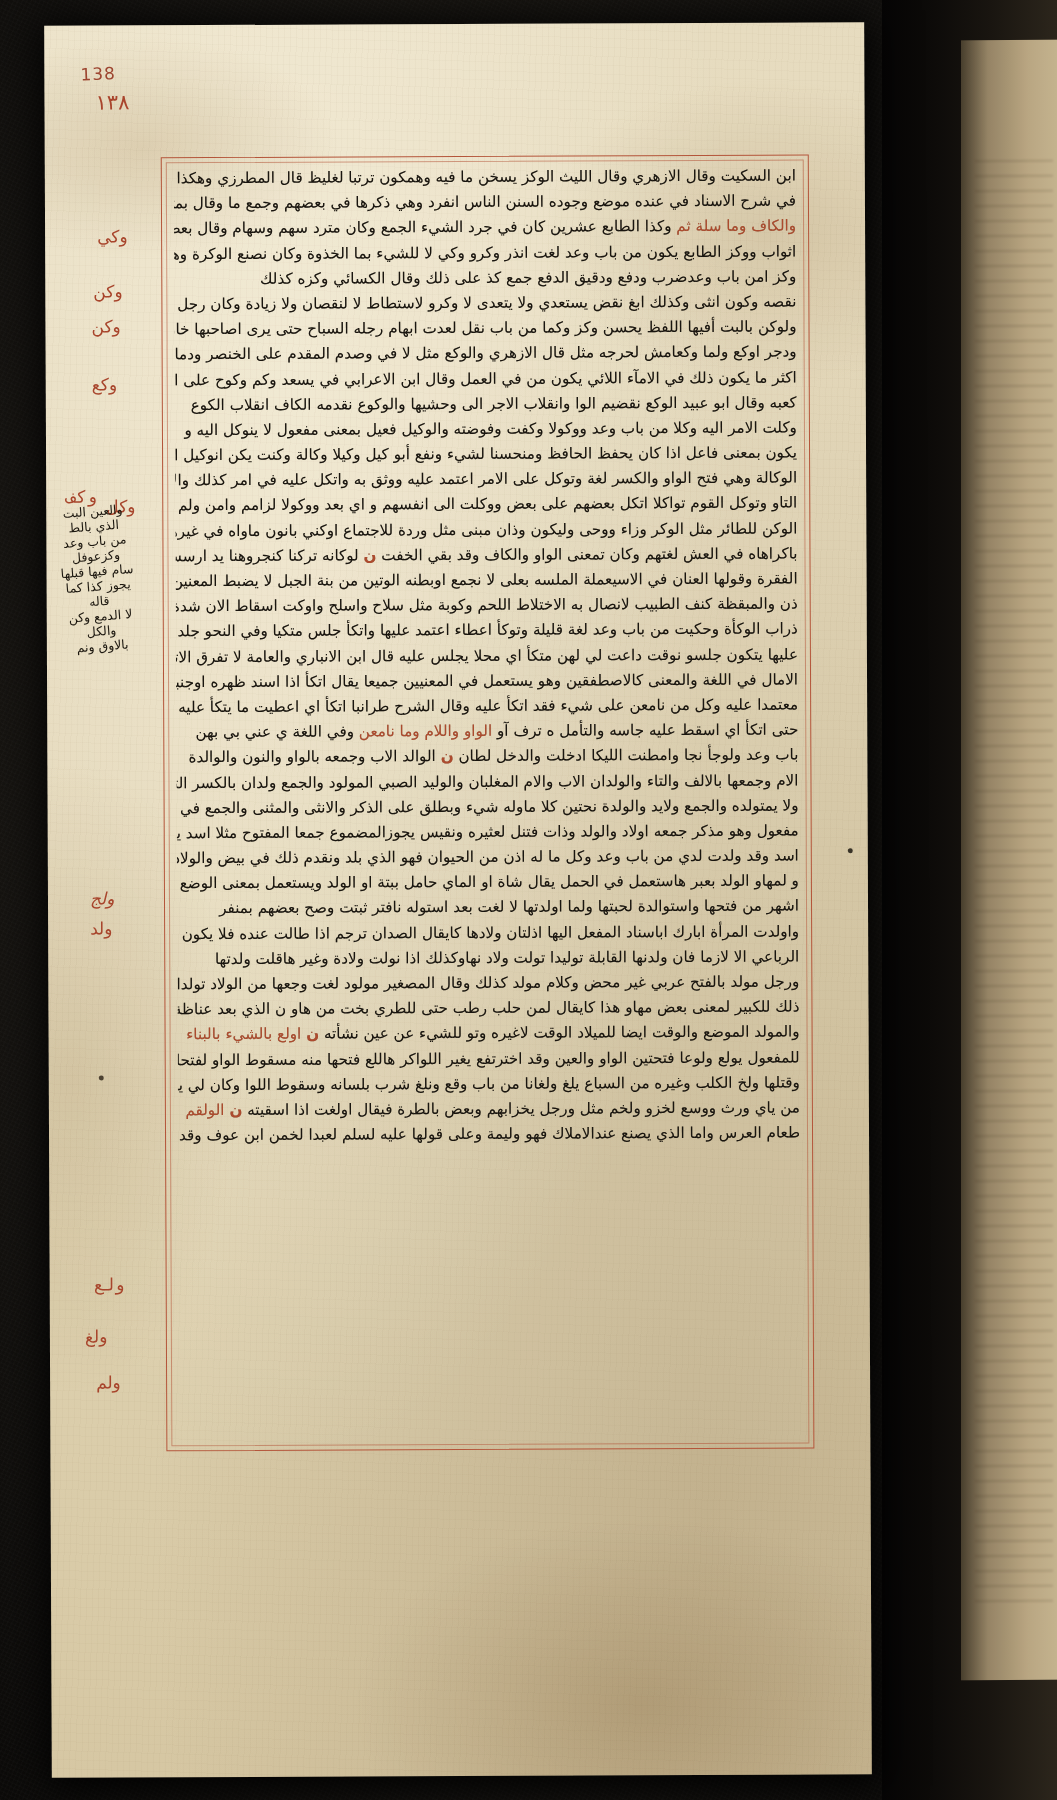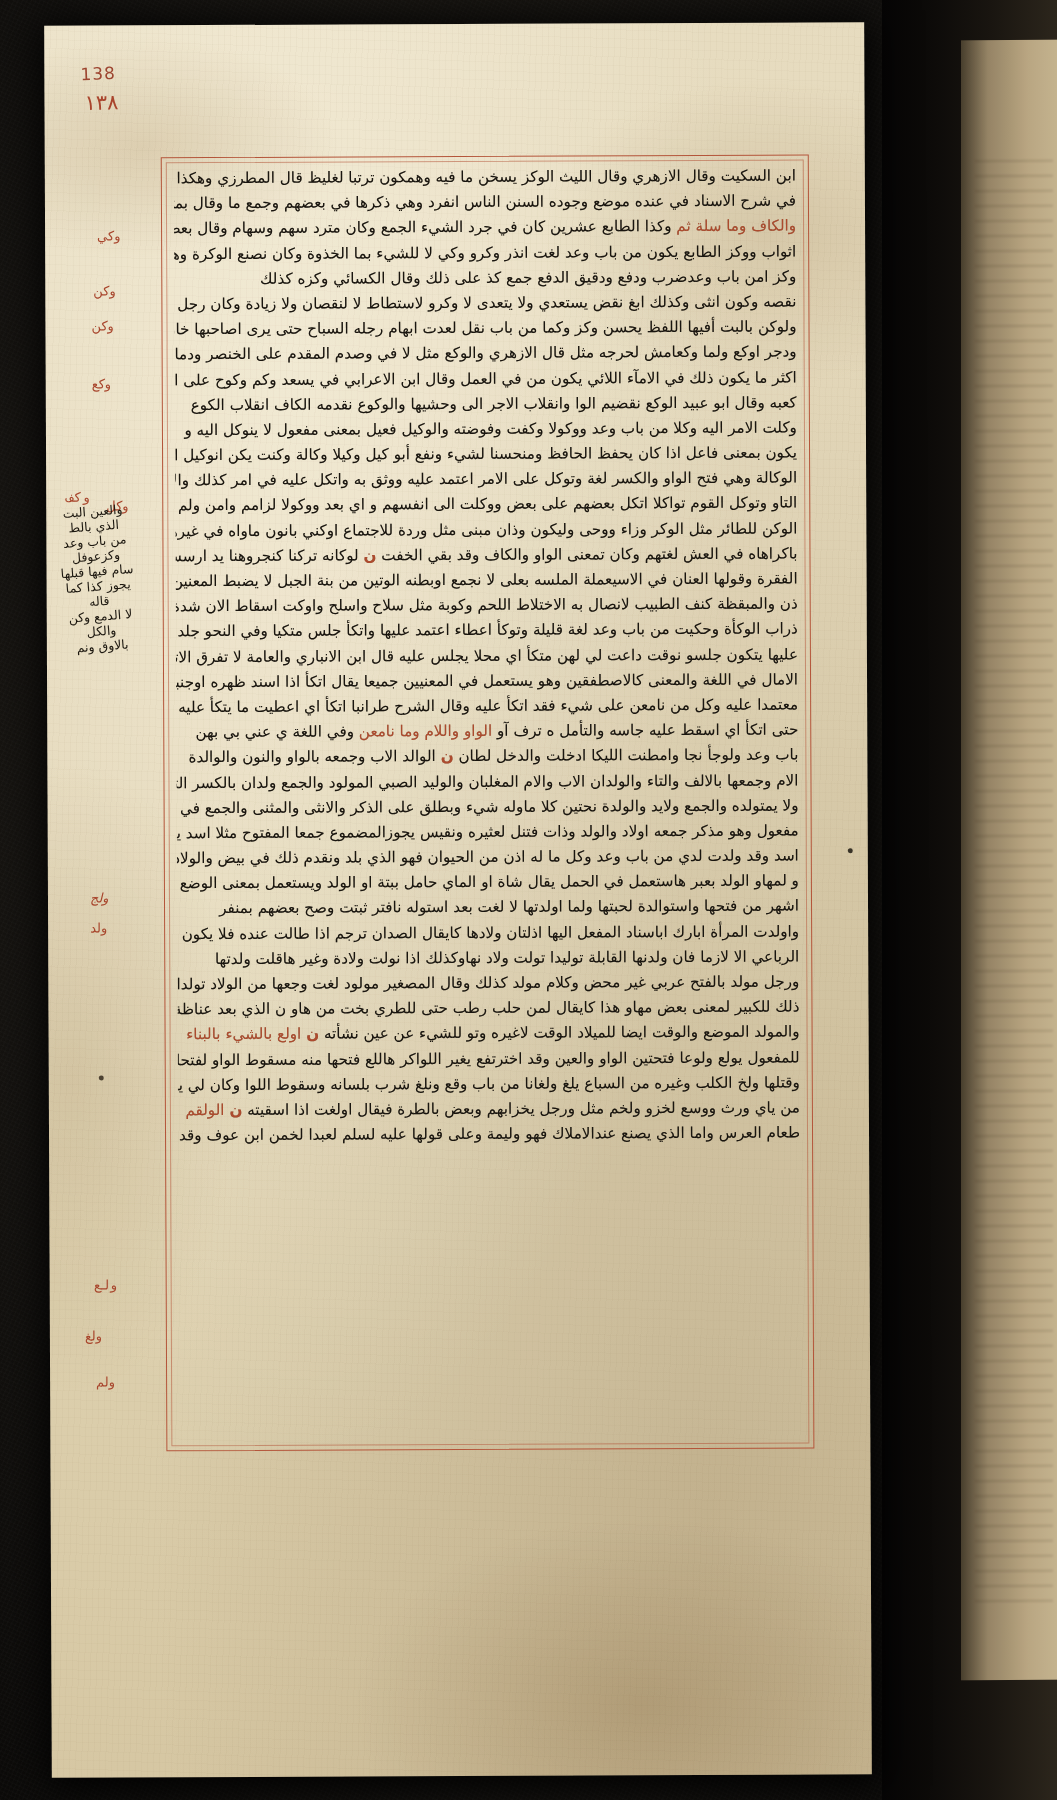--- a/index.html
+++ b/index.html
@@ -110,21 +110,21 @@
     font-size: 17px;
     letter-spacing: 1px;
     color: #9d4530;
     transform: rotate(-2deg);
     display: block;
   }
   .foliation .arabic {
     font-size: 21px;
     display: block;
     margin-top: 7px;
-    margin-left: 4px;
+    margin-left: 15px;
     color: #a9452d;
     transform: rotate(-1deg);
   }
 
   
   .frame {
     position: absolute;
     left: 116px;
     top: 132px;
     width: 646px;
@@ -171,21 +171,21 @@
   .line .red-circle {
     color: #ad4b2e;
     font-weight: bold;
   }
 
   
   .margin-note {
     position: absolute;
     color: #a8452c;
     font-family: "DejaVu Sans", sans-serif;
-    font-size: 13px;
+    font-size: 17px;
     line-height: 22px;
     text-align: left;
     direction: rtl;
   }
   .margin-note.black {
     color: #1c170f;
     font-size: 12.5px;
     line-height: 15px;
     width: 86px;
     text-align: center;

